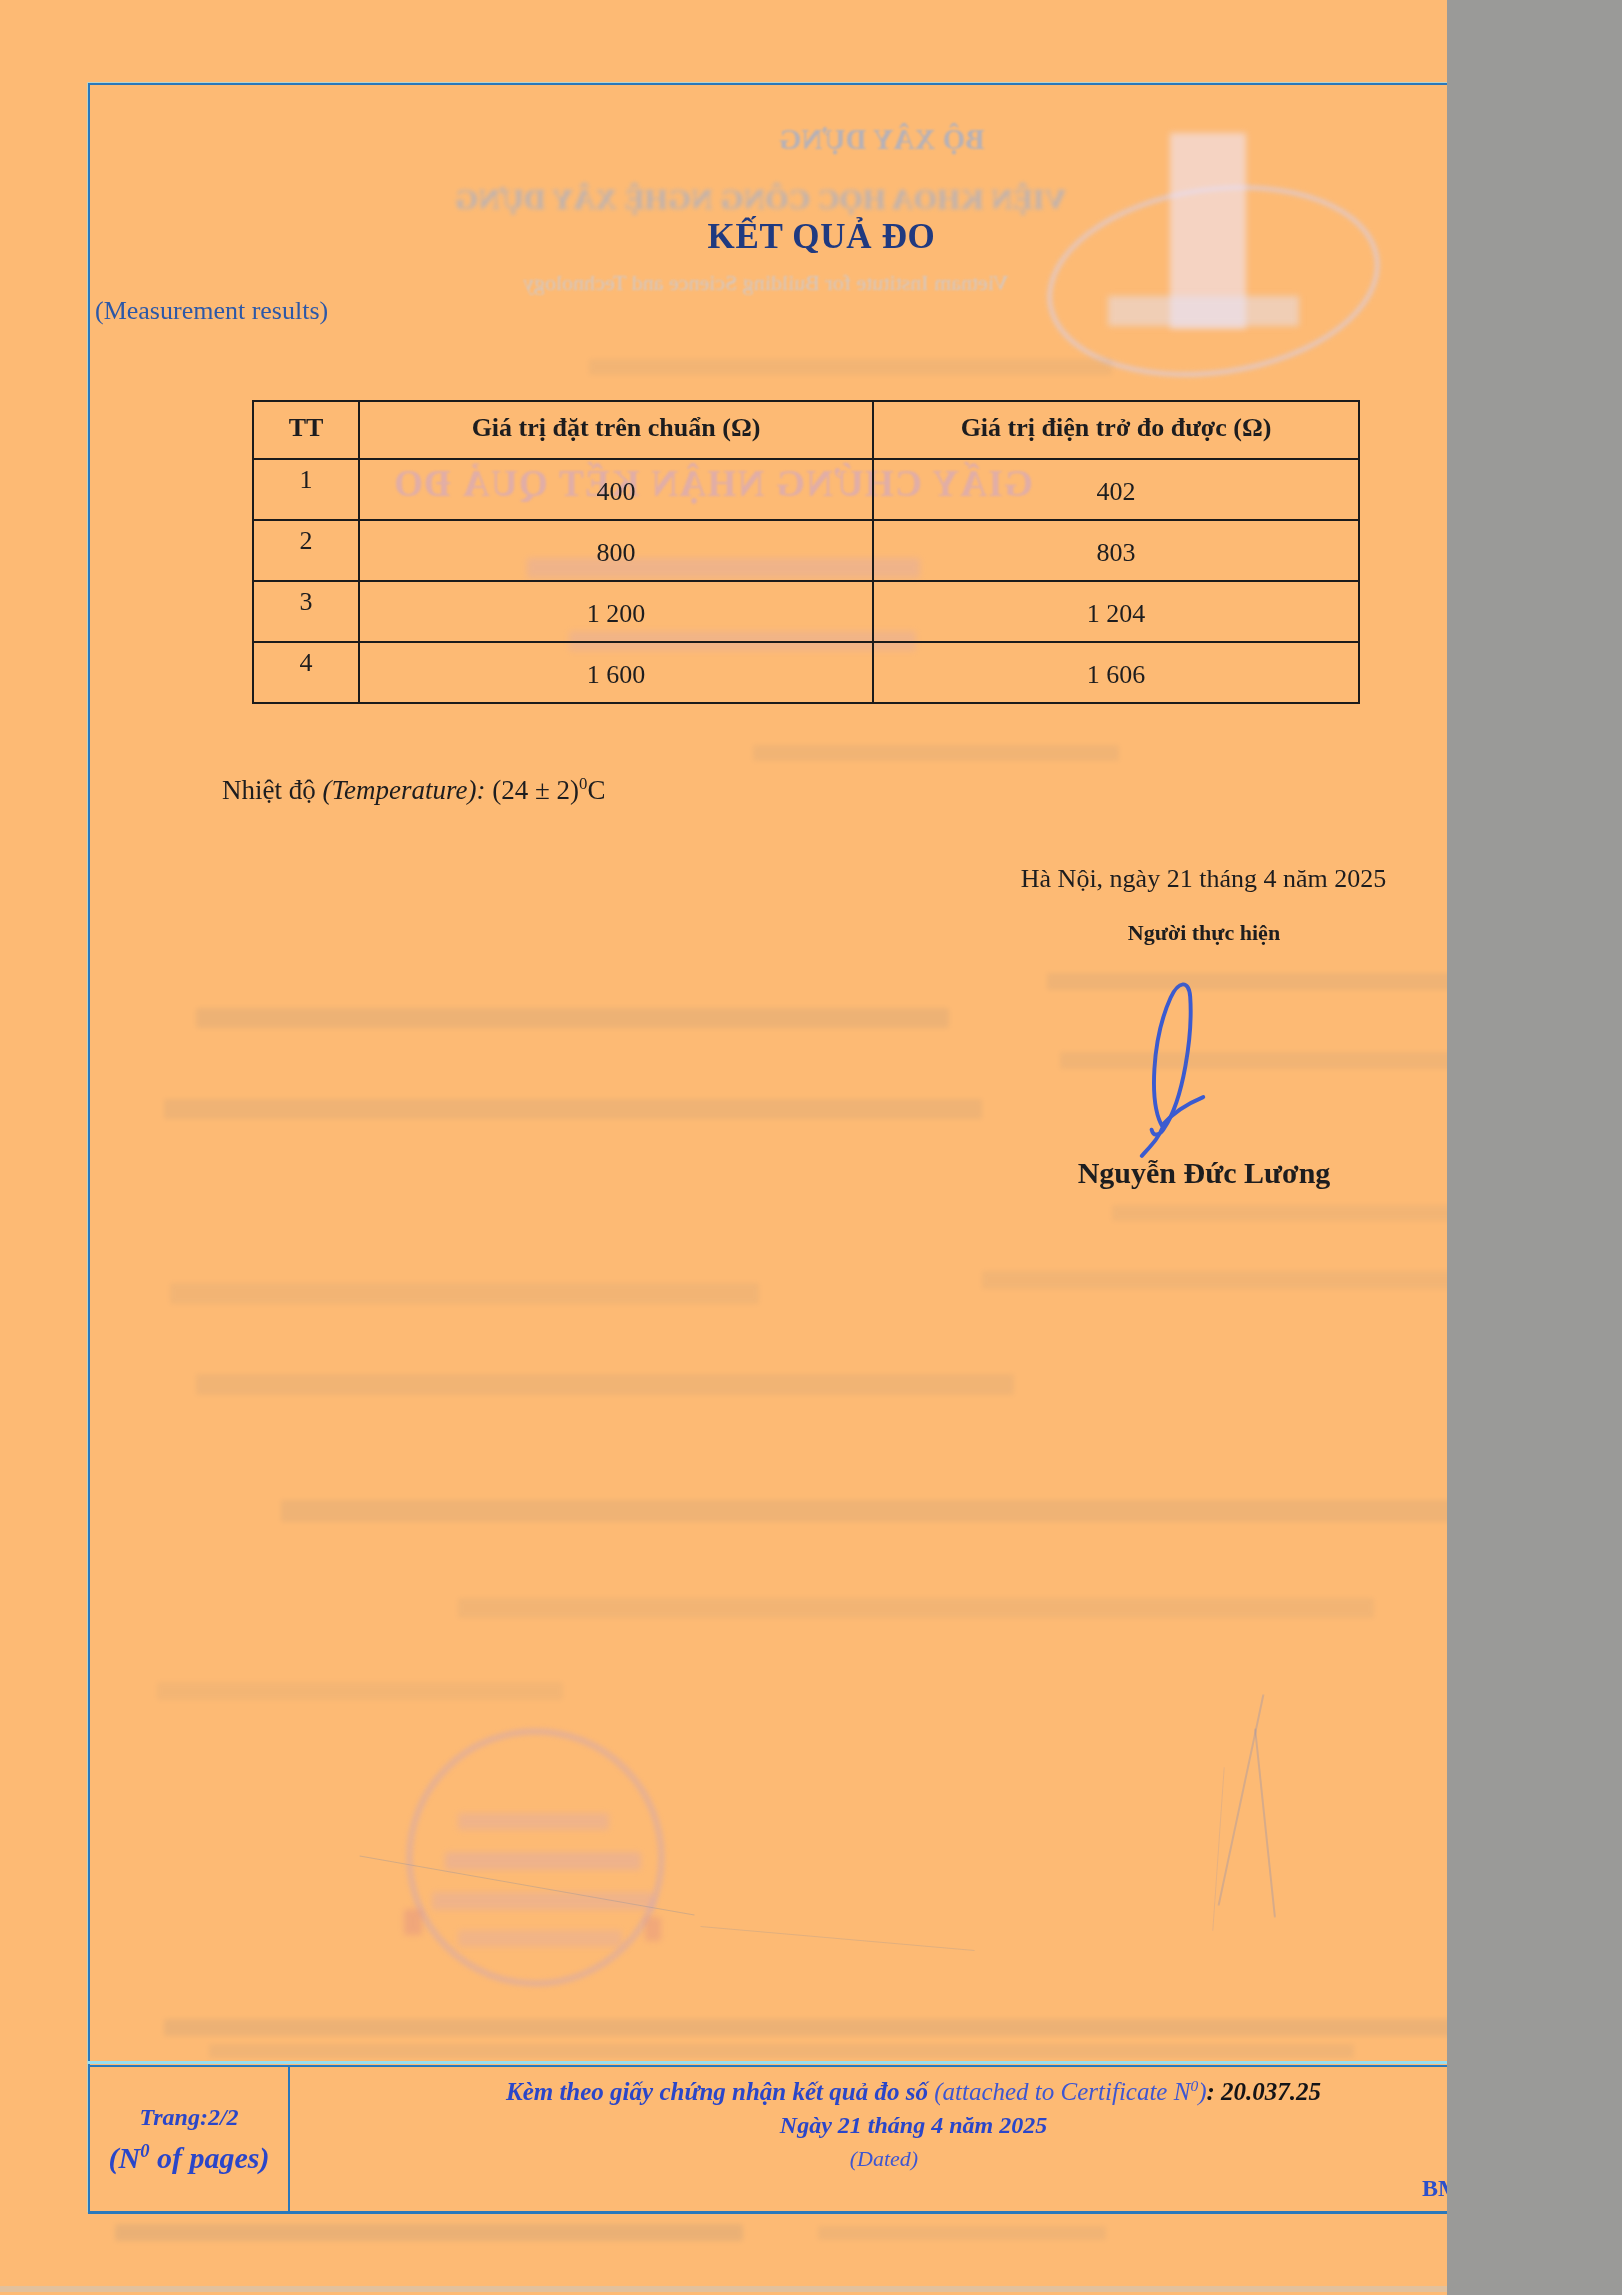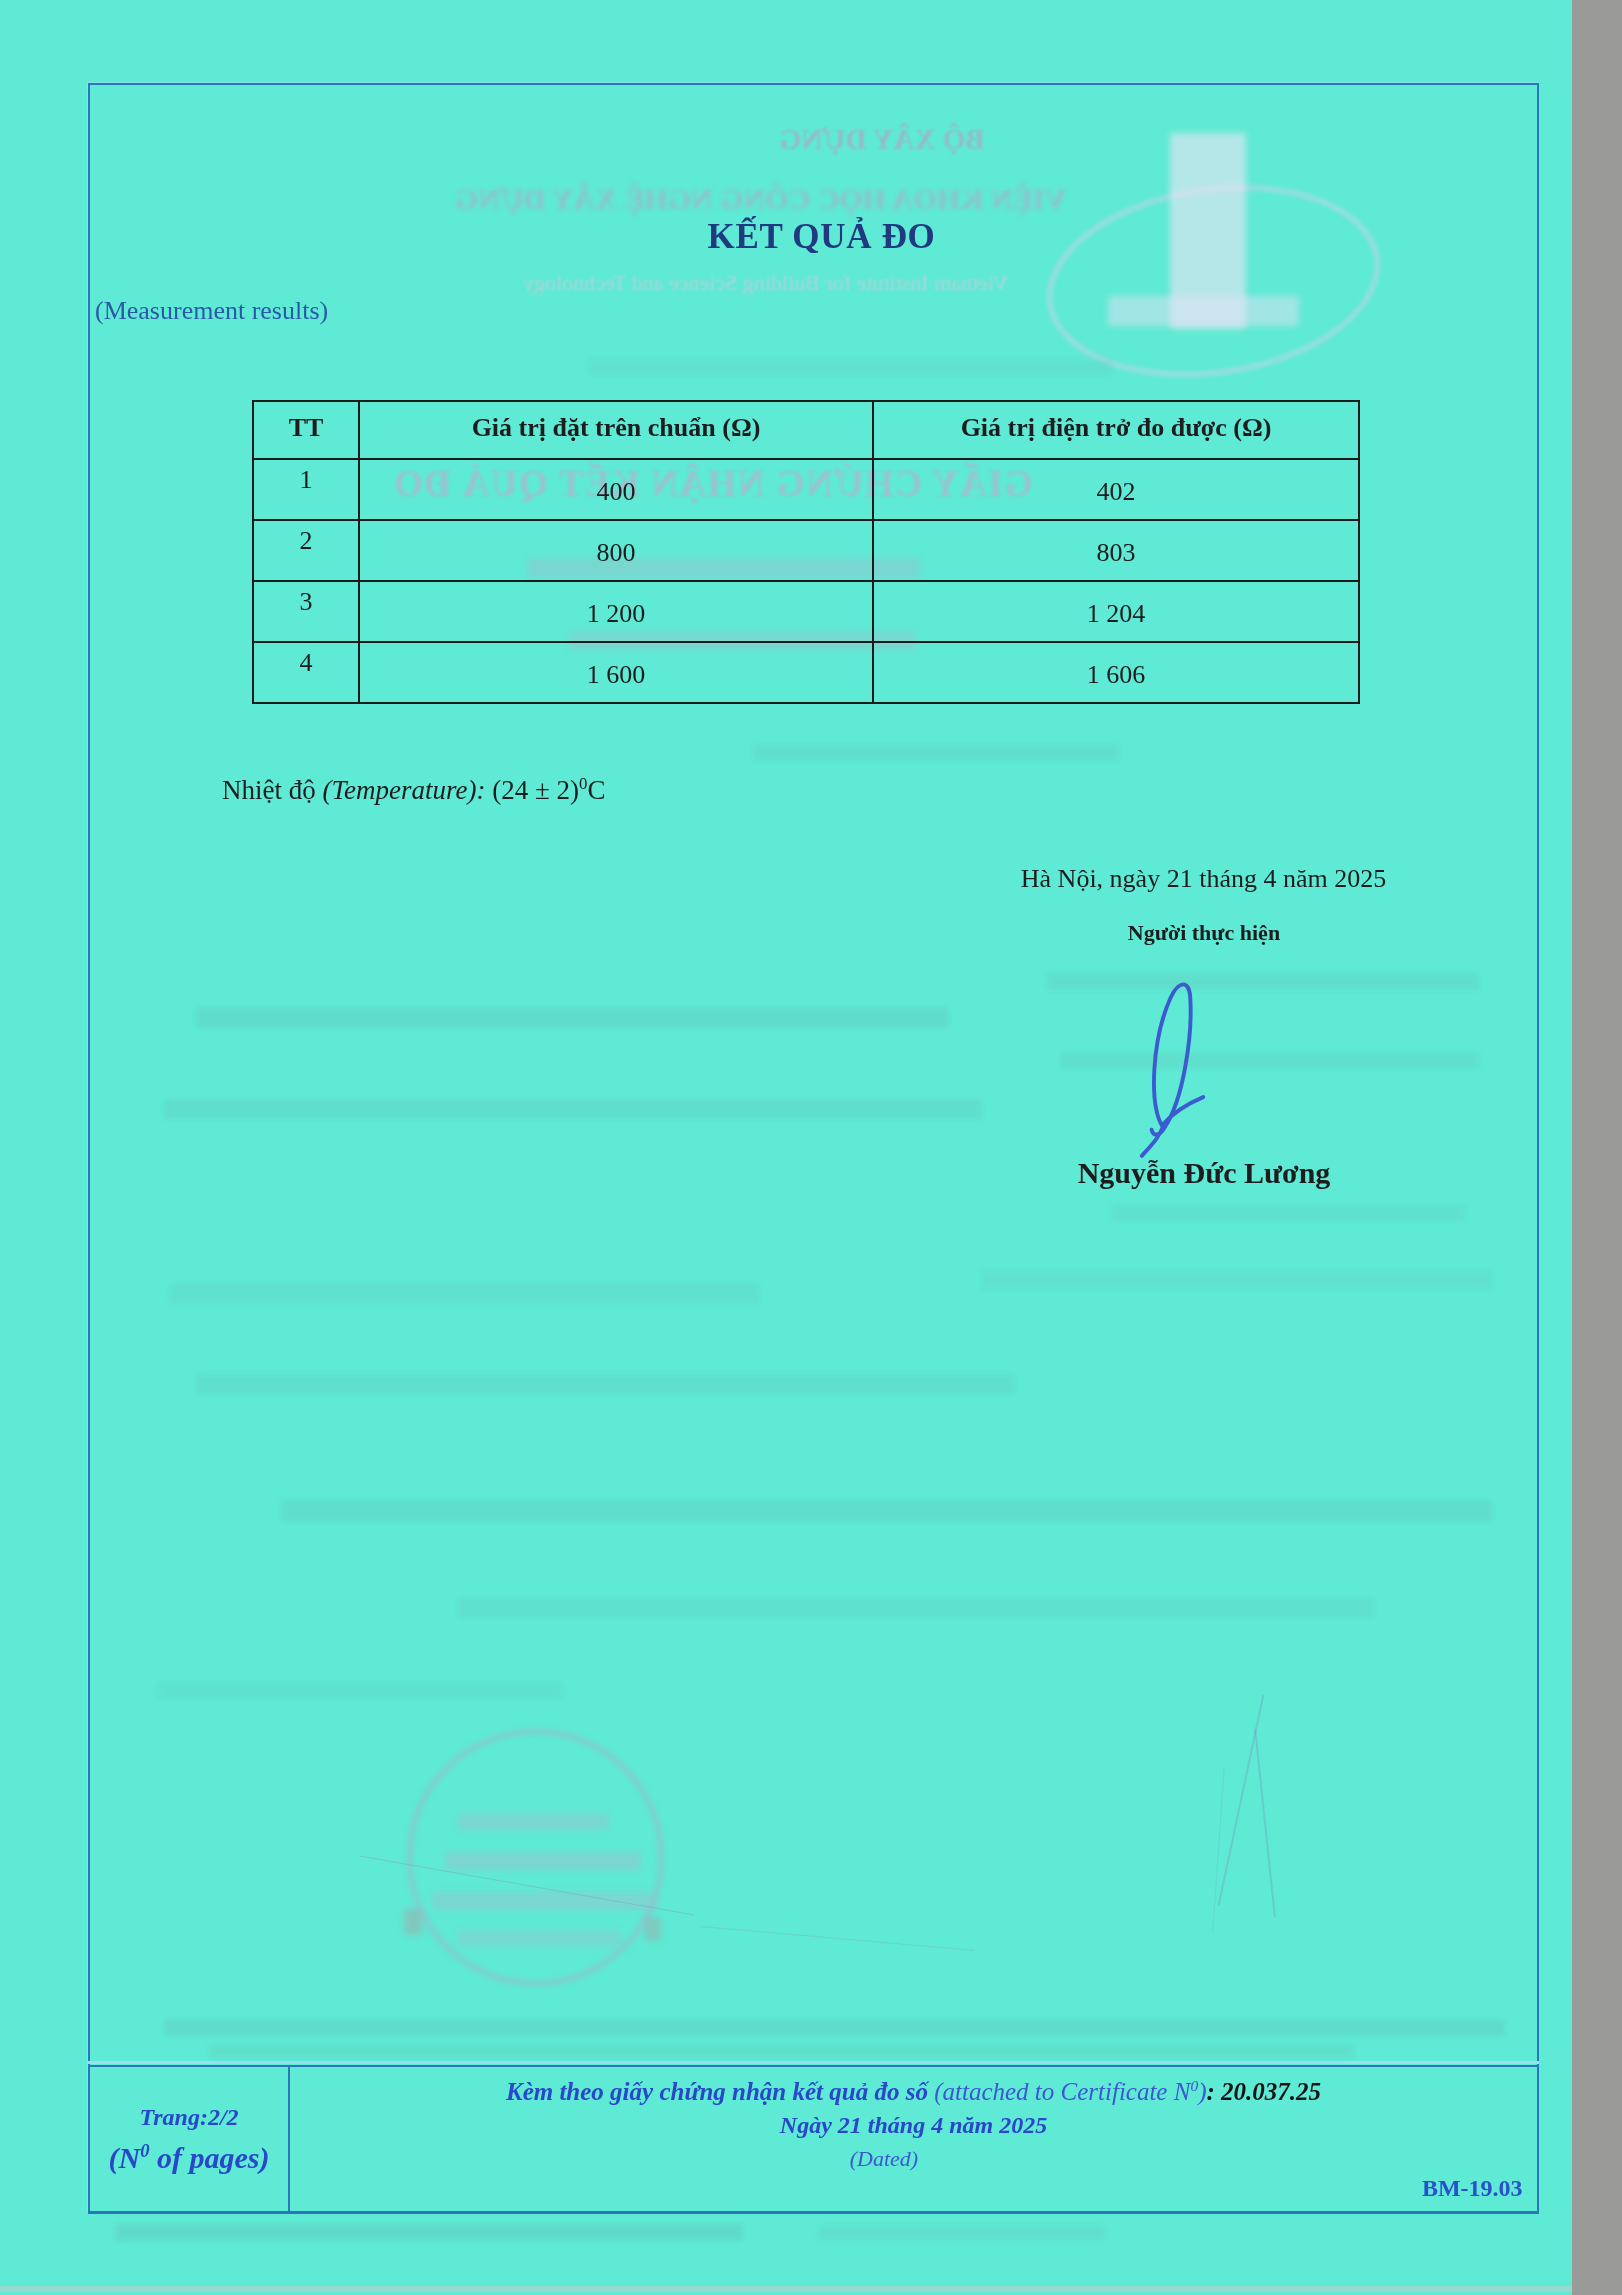--- a/index.html
+++ b/index.html
@@ -1,20 +1,20 @@
 <!DOCTYPE html>
 <html style="--c-title-blue: #203a80; --c-subtitle-blue: #2c58a8; --c-footer-blue: #2a46c9; --c-footer-blue-light: #3d56d2; --c-form-code-blue: #2b50cc; --c-frame-blue: #2a78bb; --c-frame-cyan: #9adef0; --c-signature-blue: #3b5bd0; --c-text-black: #1d1d1f;font-size:10.5px"><head>
 <meta charset="utf-8">
 <style>
   html,body{margin:0;padding:0;background:#9a9a98;}
   *{box-sizing:border-box;}
   .page{
     position:relative;
-    width:1572px;height:2295px;
-    background:#5eead4;
+    width:1447px;height:2295px;
+    background:#fdba74;
     overflow:hidden;
     font-family:"Liberation Serif","DejaVu Serif",serif;
     color:var(--c-text-black,#1d1d1f);
   }
   
   .frame{
     position:absolute;left:88px;top:83px;width:1451px;height:2130px;
     border:2px solid var(--c-frame-blue,#2a78bb);
     box-shadow:-0.7px -0.7px 0 0 var(--c-frame-cyan,#9adef0);
   }

